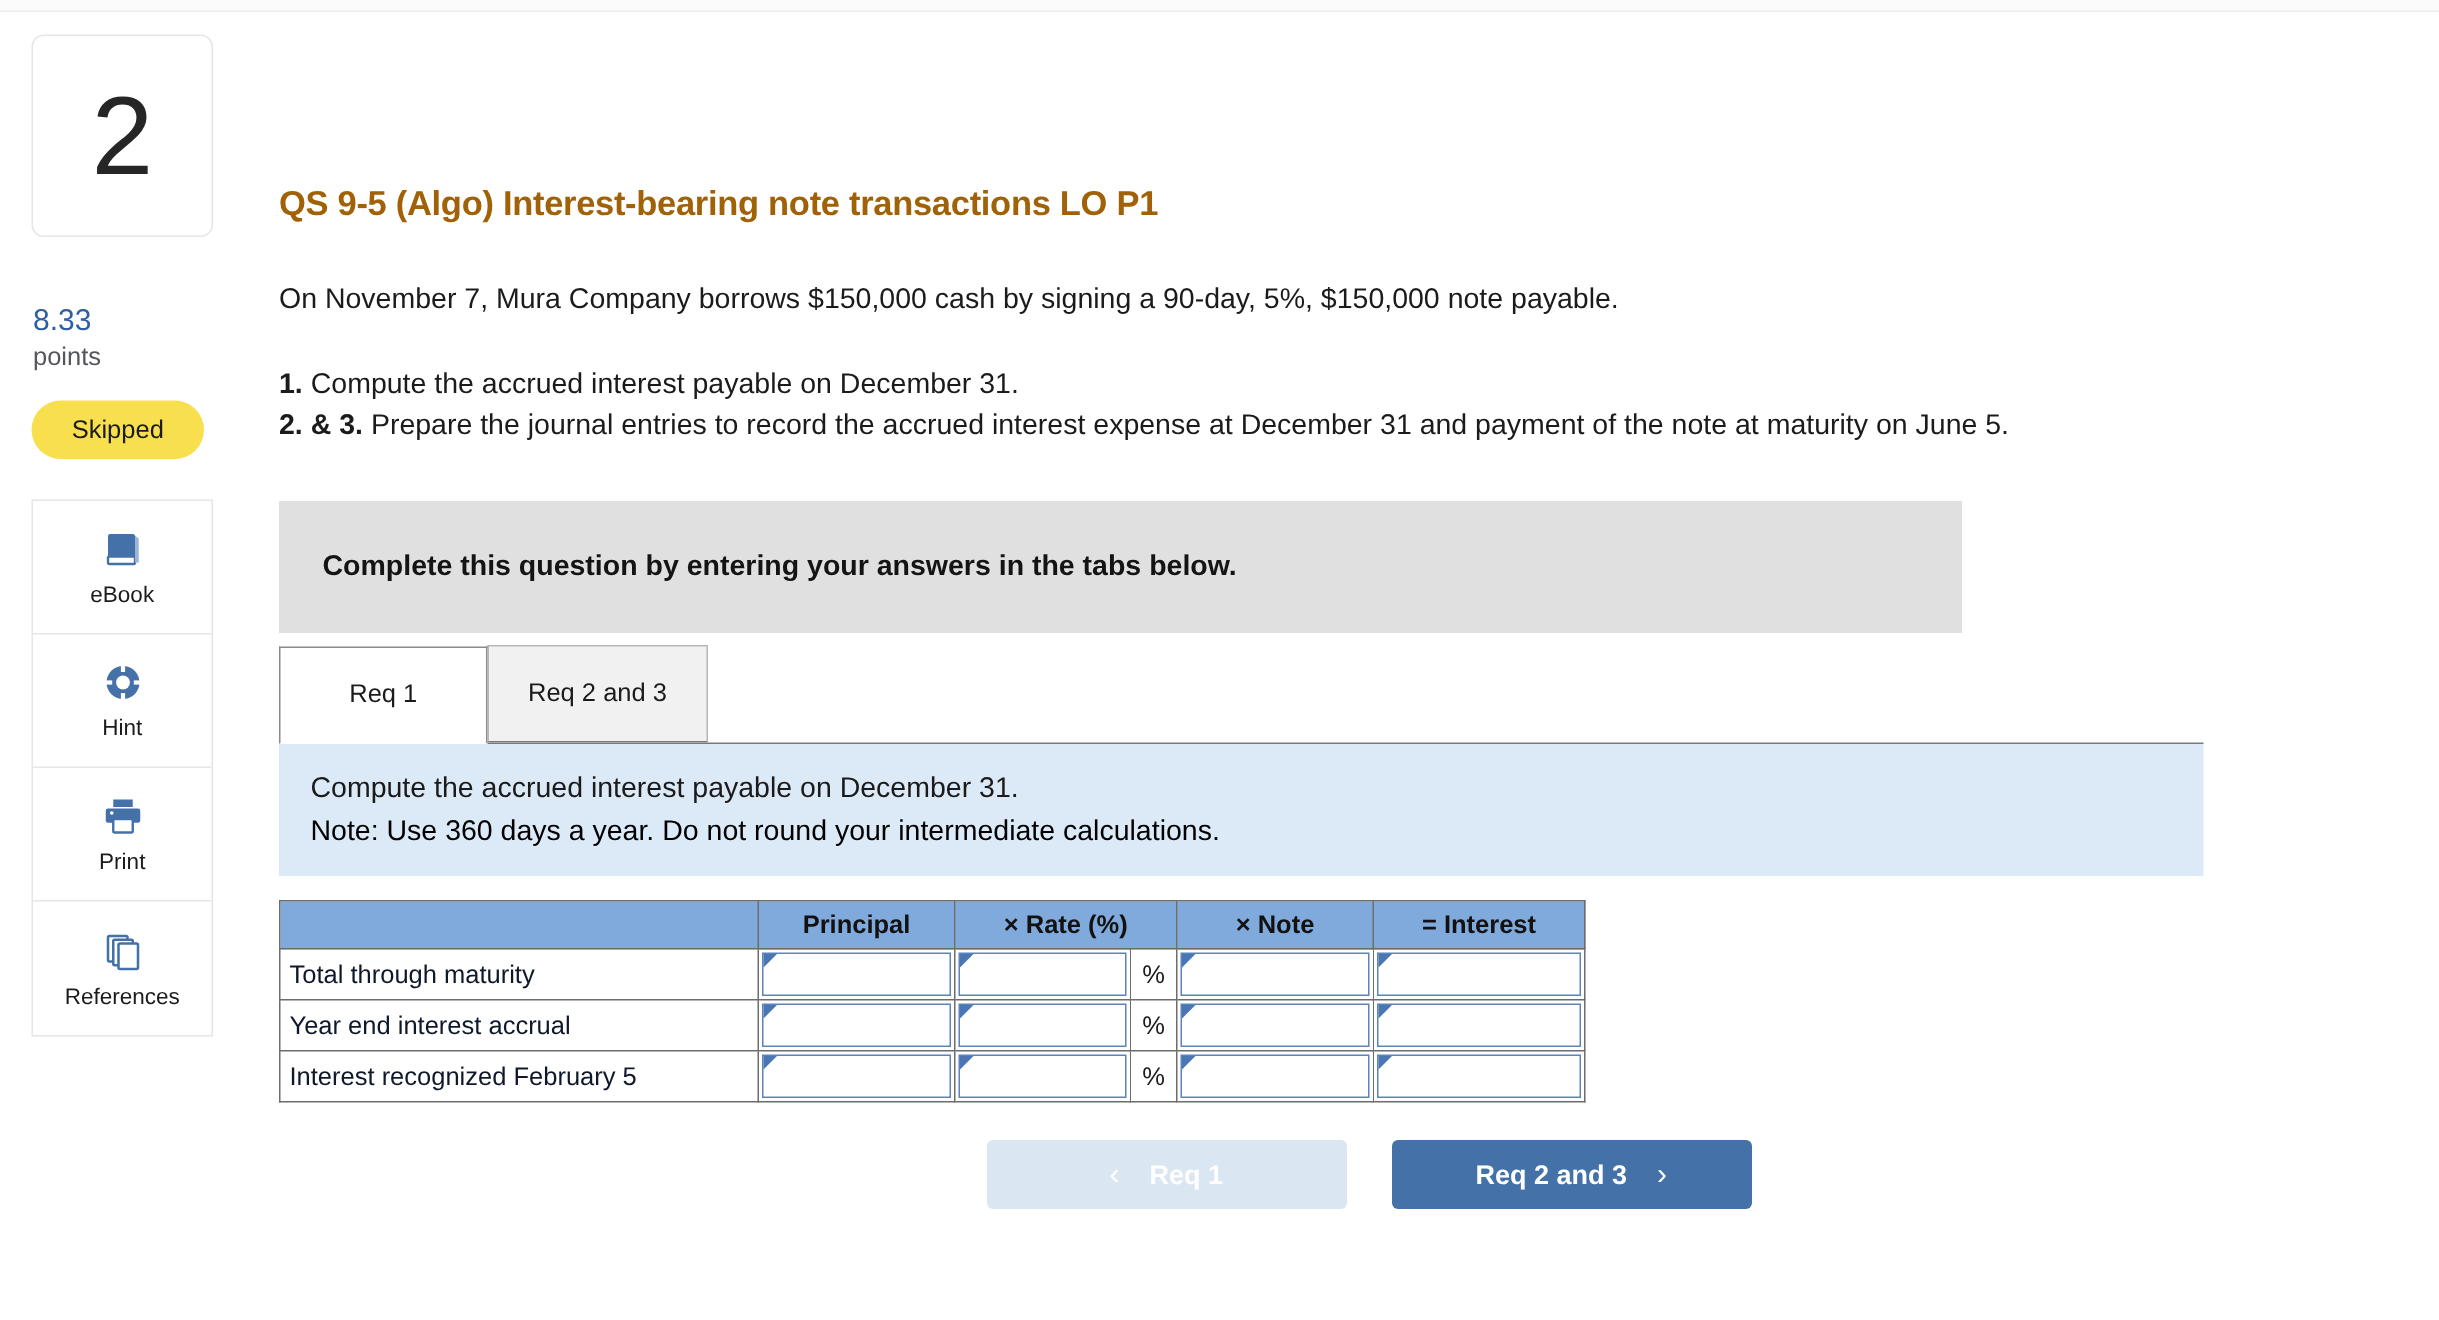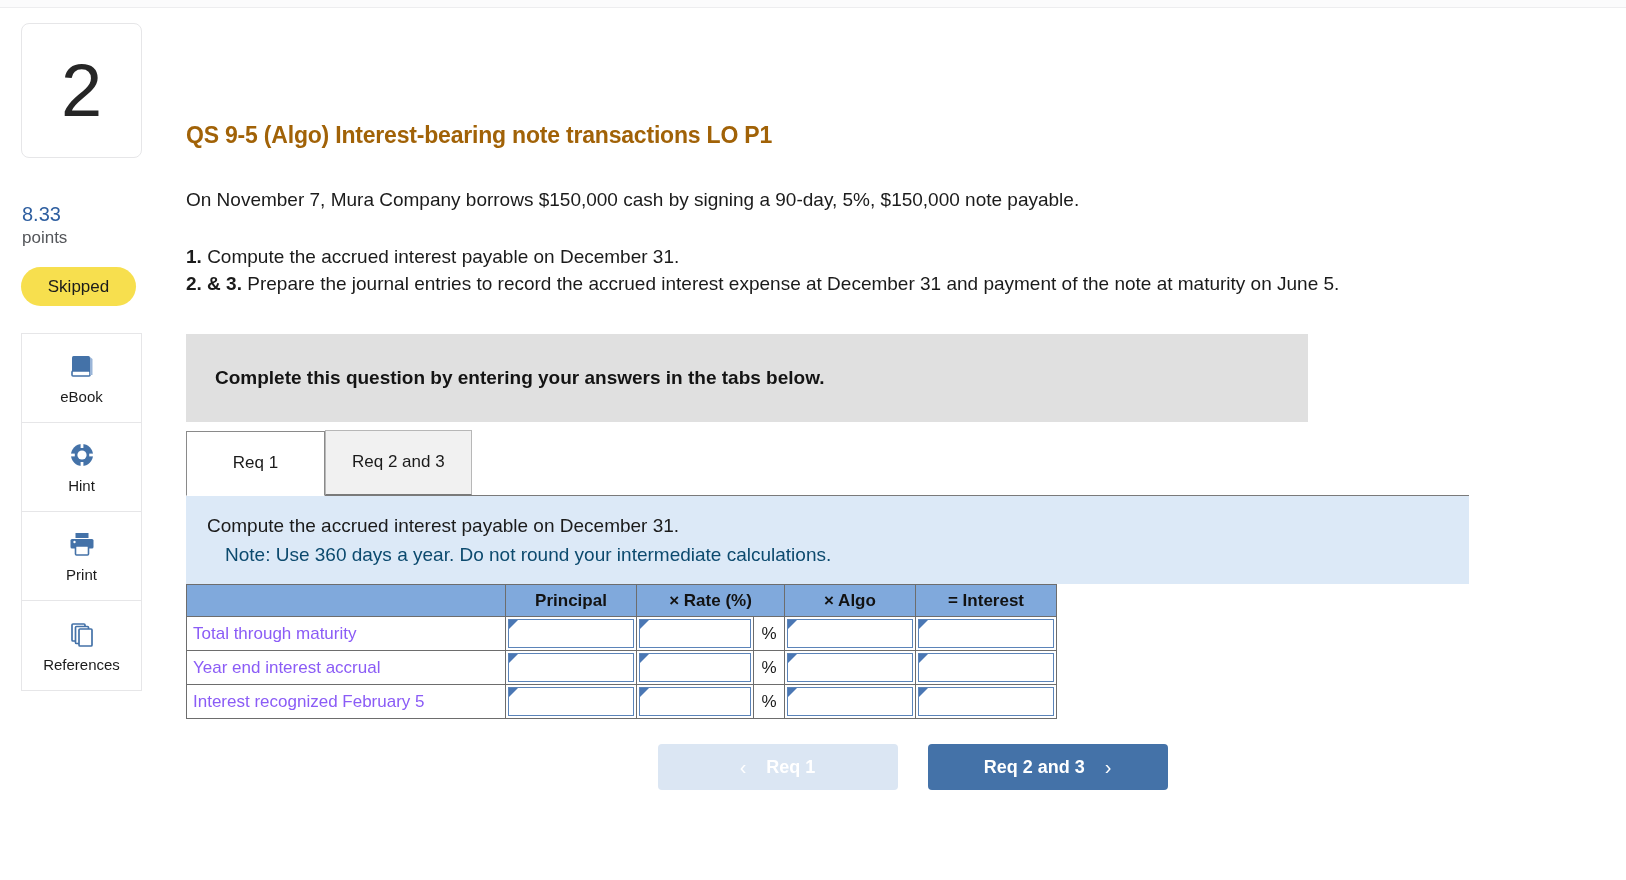--- a/index.html
+++ b/index.html
@@ -166,25 +166,25 @@
     border-bottom: 1px solid #7a7a7a;
     min-width: 139px;
   }
 
   .inst-panel {
     width: 1283px;
     background: #dce9f7;
     padding: 17px 0 17px 21px;
   }
   .inst-line1 { font-size: 19px; color: #1b1b1b; line-height: 1.35; }
-  .inst-line2 { font-size: 19px; color: #0c4a6e; line-height: 1.35; margin-top: 3px; margin-left: 18px; }
+  .inst-line2 { font-size: 19px; color: #000000; line-height: 1.35; margin-top: 3px; }
 
   
   .calc-table {
-    margin-top: 0;
+    margin-top: 16px;
     border-collapse: collapse;
     table-layout: fixed;
     border: 1px solid #6d6d6d;
     background: #fff;
   }
   .calc-table th, .calc-table td {
     border: 1px solid #6d6d6d;
     padding: 0;
     height: 33px;
   }
@@ -201,21 +201,21 @@
   .col-principal { width: 131px; }
   .col-rate { width: 117px; }
   .col-pct { width: 31px; }
   .col-time { width: 131px; }
   .col-interest { width: 141px; }
 
   .calc-table td.rowlabel {
     text-align: left;
     padding-left: 6px;
     font-size: 17px;
-    color: #8b5cf6;
+    color: #0f172a;
     background: #fff;
   }
   td.inputcell {
     background: #fff;
     position: relative;
     padding: 2px 2px;
   }
   .cellbox {
     position: relative;
     width: 100%;
@@ -379,21 +379,21 @@
         <col class="col-rate">
       <col class="col-pct">
         <col class="col-time">
         <col class="col-interest">
     </colgroup>
     <thead>
       <tr>
         <th class="blank"></th>
         <th>Principal</th>
         <th colspan="2">× Rate (%)</th>
-        <th>× Algo</th>
+        <th>× Note</th>
         <th>= Interest</th>
       </tr>
     </thead>
     <tbody>
       <tr>
         <td class="rowlabel">Total through maturity</td>
         <td class="inputcell">
             <div class="cellbox"></div>
           </td>
         <td class="inputcell">

